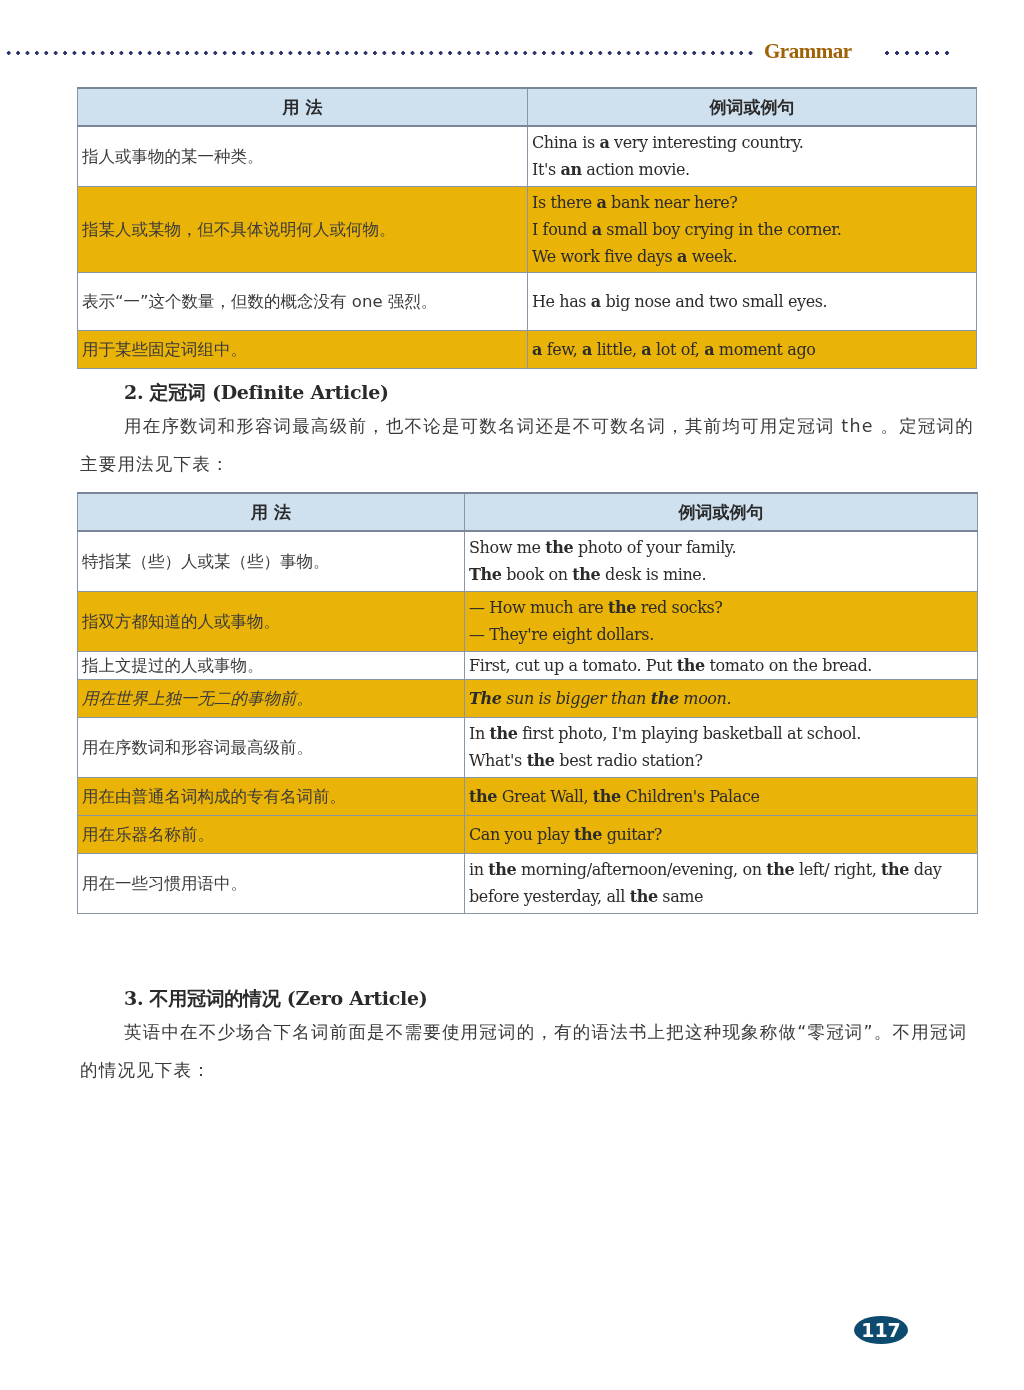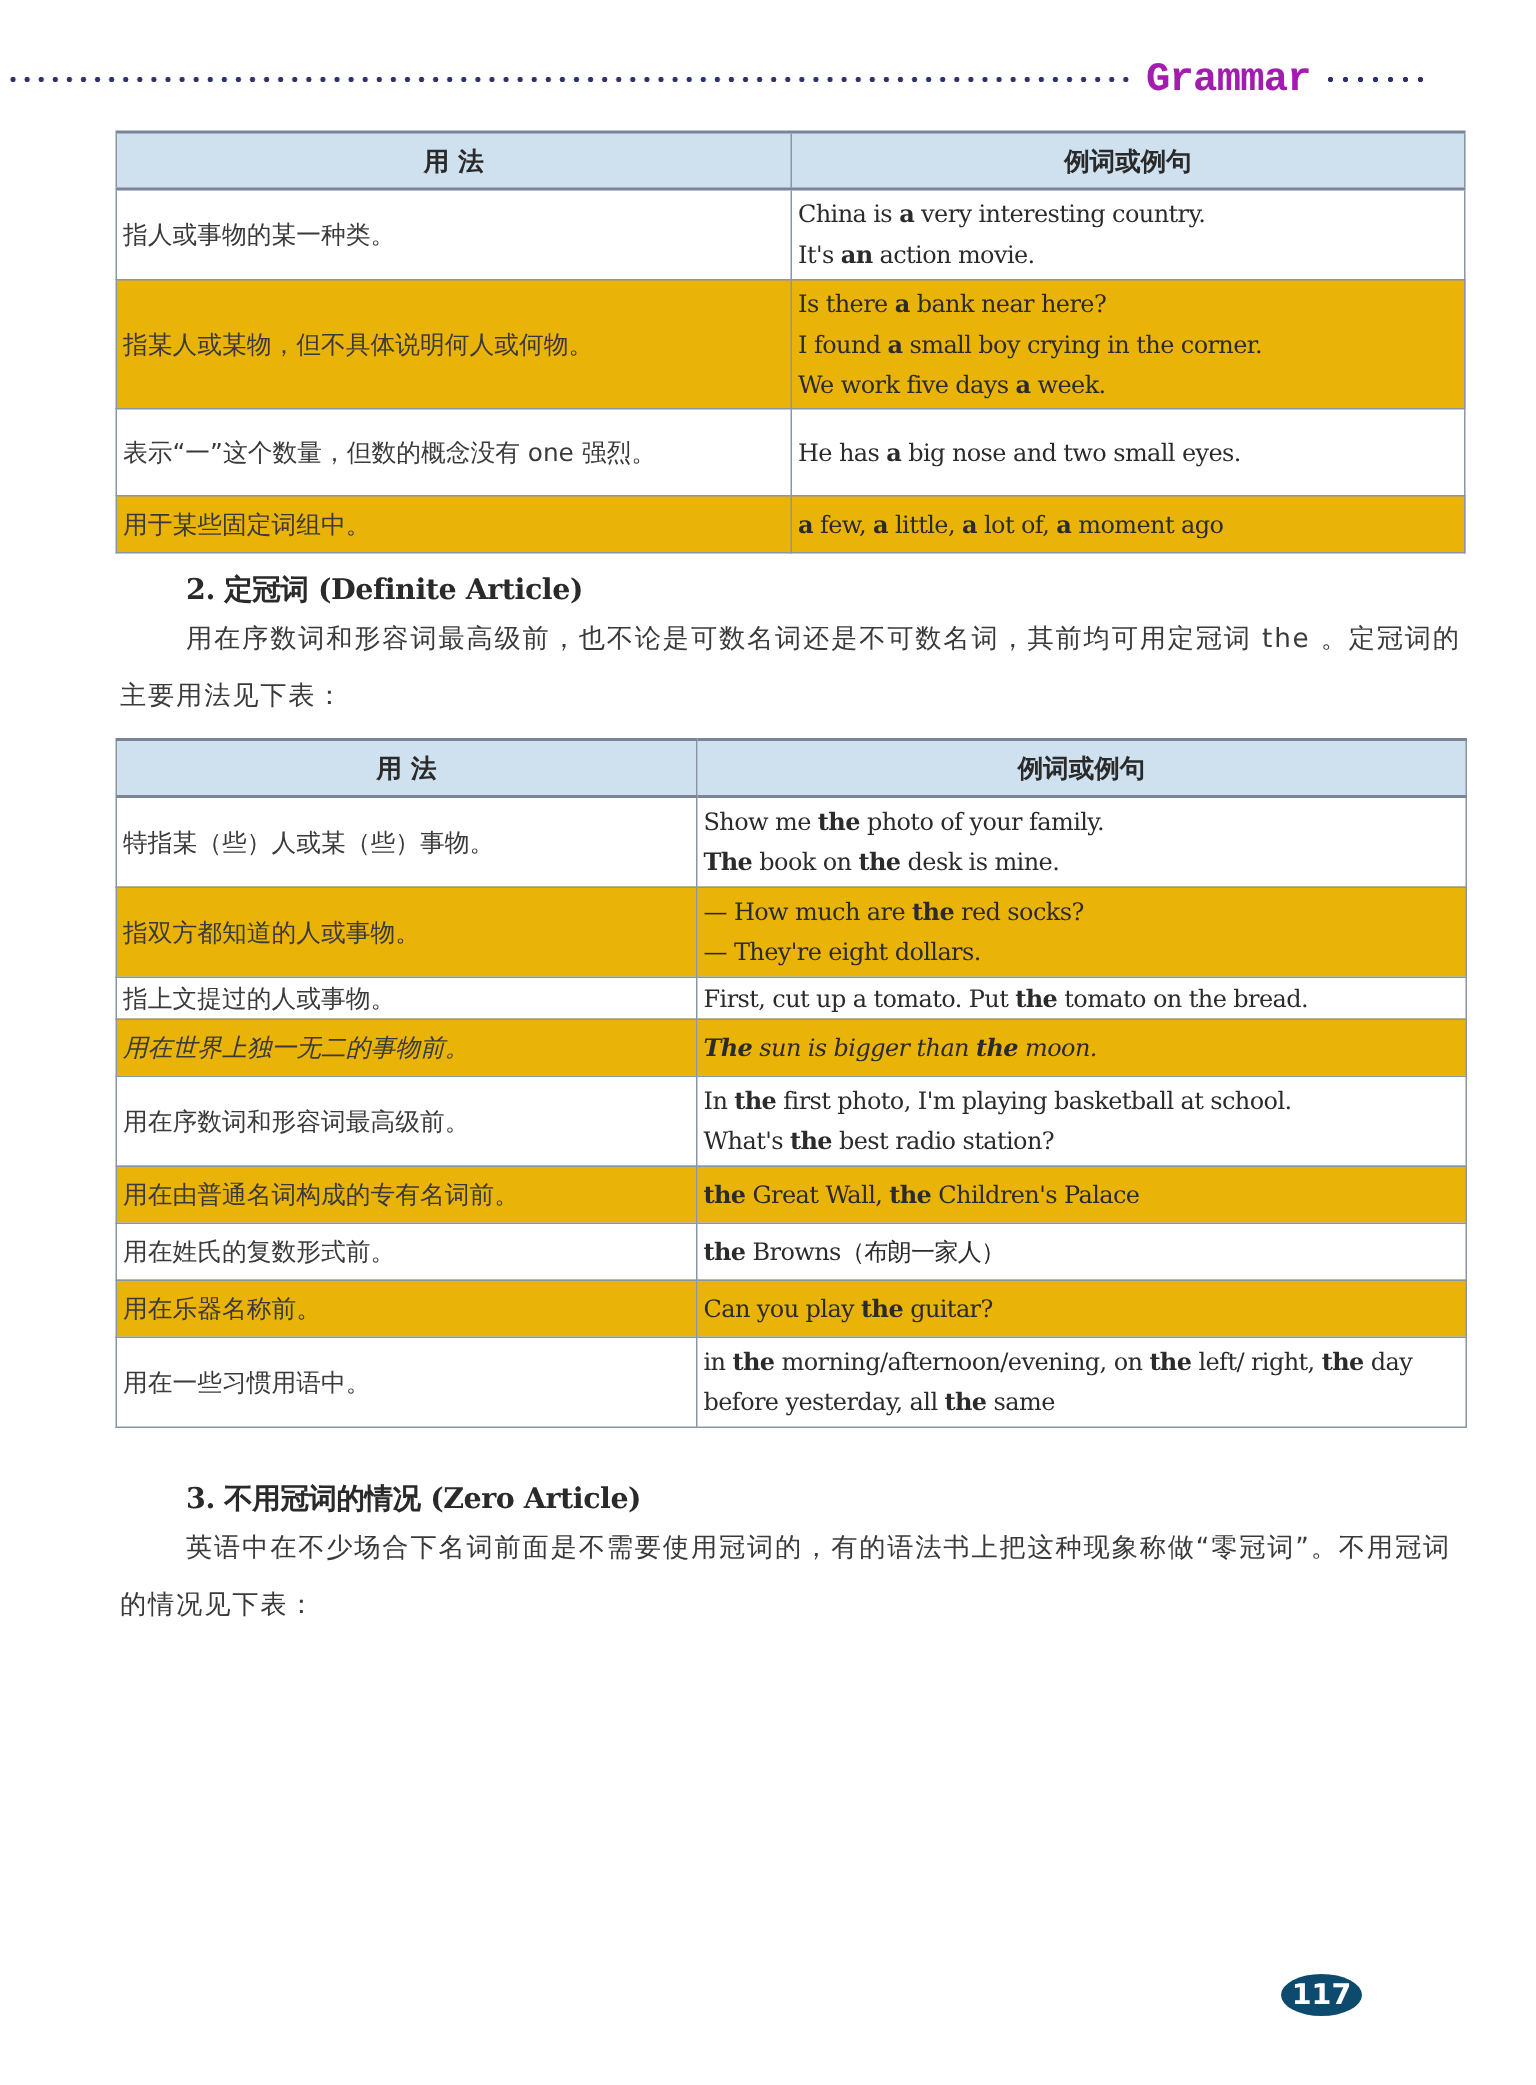--- a/index.html
+++ b/index.html
@@ -2,22 +2,22 @@
 <html><head>
 <meta charset="utf-8">
 <style>
   html, body { margin: 0; padding: 0; background: #ffffff; }
   body { width: 1024px; height: 1390px; position: relative; overflow: hidden;
          font-family: "DejaVu Serif", "Liberation Serif", serif; color: #2b2b2b; }
   .header { position: absolute; top: 38px; left: 0; width: 1024px; height: 30px; }
   .dots-left { position: absolute; left: 4px; top: 12px; width: 752px; height: 6px;
     background-image: radial-gradient(circle, #2a3270 1.6px, transparent 2px);
     background-size: 9.4px 6px; background-repeat: repeat-x; }
-  .section-tag { position: absolute; left: 764px; top: 1px; font-family: Liberation Mono, monospace;
-    font-weight: bold; font-size: 27px; color: #a21caf; letter-spacing: -0.5px; }
+  .section-tag { position: absolute; left: 764px; top: 1px; font-family: Liberation Serif, serif;
+    font-weight: bold; font-size: 21px; color: #a16207; letter-spacing: -0.5px; }
   .dots-right { position: absolute; left: 882px; top: 12px; width: 70px; height: 6px;
     background-image: radial-gradient(circle, #2a3270 1.6px, transparent 2px);
     background-size: 10px 6px; background-repeat: repeat-x; }
 
   table.grammar { position: absolute; border-collapse: collapse; table-layout: fixed; }
   table.grammar td, table.grammar th { border: 1.5px solid #8a96a6; padding: 0 4px; vertical-align: middle; }
   table.grammar th { background: #cfe0ef; font-weight: bold; font-size: 17px; text-align: center; color: #2a2a2a;
     border-top: 2.5px solid #7a8698; border-bottom: 2.5px solid #7a8698; }
   table.grammar tr.shade td { background: #eab308; }
   table.grammar td.zh { font-family: "DejaVu Sans", "Liberation Sans", sans-serif; font-size: 16.5px; color: #3a3a3a; line-height: 25px; }
@@ -138,26 +138,20 @@
           <div>In <b>the</b> first photo, I'm playing basketball at school.</div>
           <div>What's <b>the</b> best radio station?</div>
         </td>
       </tr>
       <tr class="shade" style="height: 38px;">
         <td class="zh">用在由普通名词构成的专有名词前。</td>
         <td class="en">
           <div><b>the</b> Great Wall, <b>the</b> Children's Palace</div>
         </td>
       </tr>
-      <tr style="height: 38px;">
-        <td class="zh">用在姓氏的复数形式前。</td>
-        <td class="en">
-          <div><b>the</b> Browns（布朗一家人）</div>
-        </td>
-      </tr>
       <tr class="shade" style="height: 38px;">
         <td class="zh">用在乐器名称前。</td>
         <td class="en">
           <div>Can you play <b>the</b> guitar?</div>
         </td>
       </tr>
       <tr style="height: 60px;">
         <td class="zh">用在一些习惯用语中。</td>
         <td class="en">
           <div>in <b>the</b> morning/afternoon/evening, on <b>the</b> left/ right, <b>the</b> day before yesterday, all <b>the</b> same</div>

